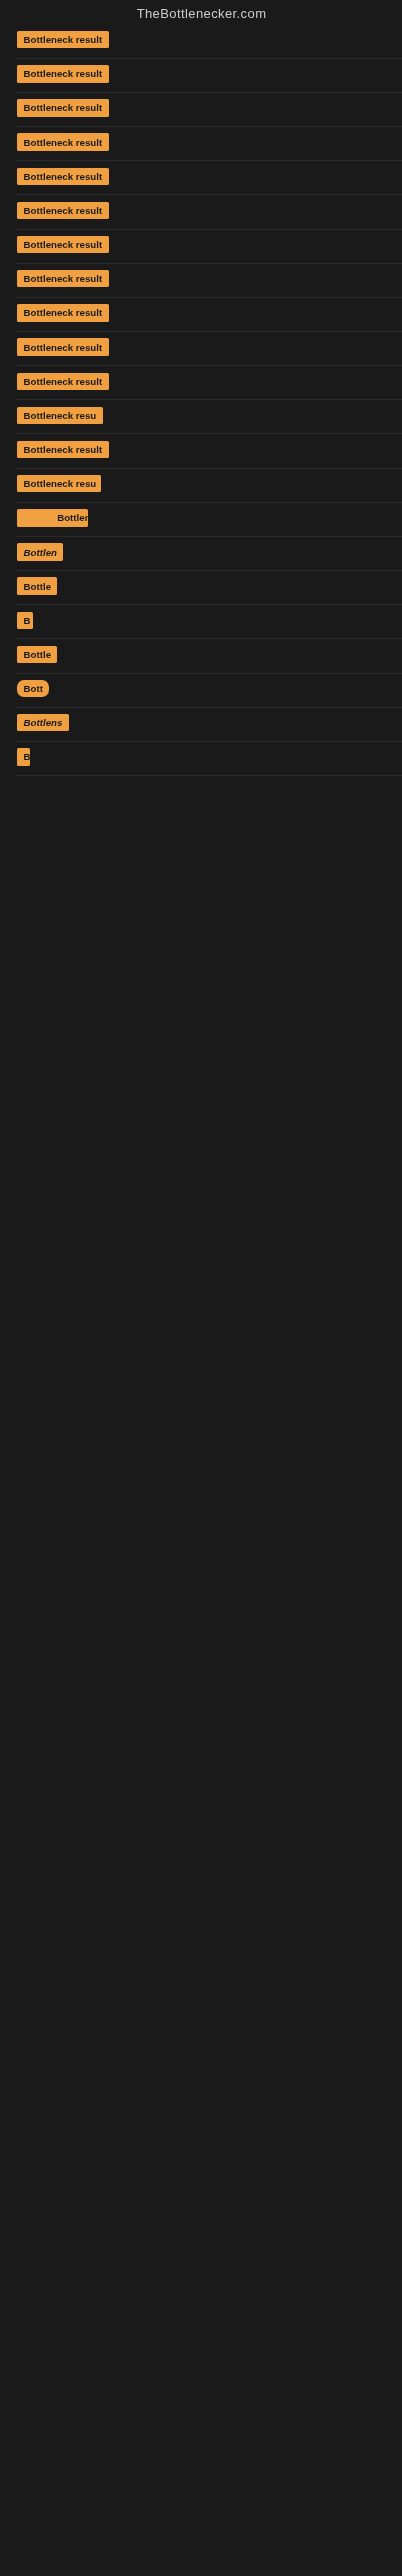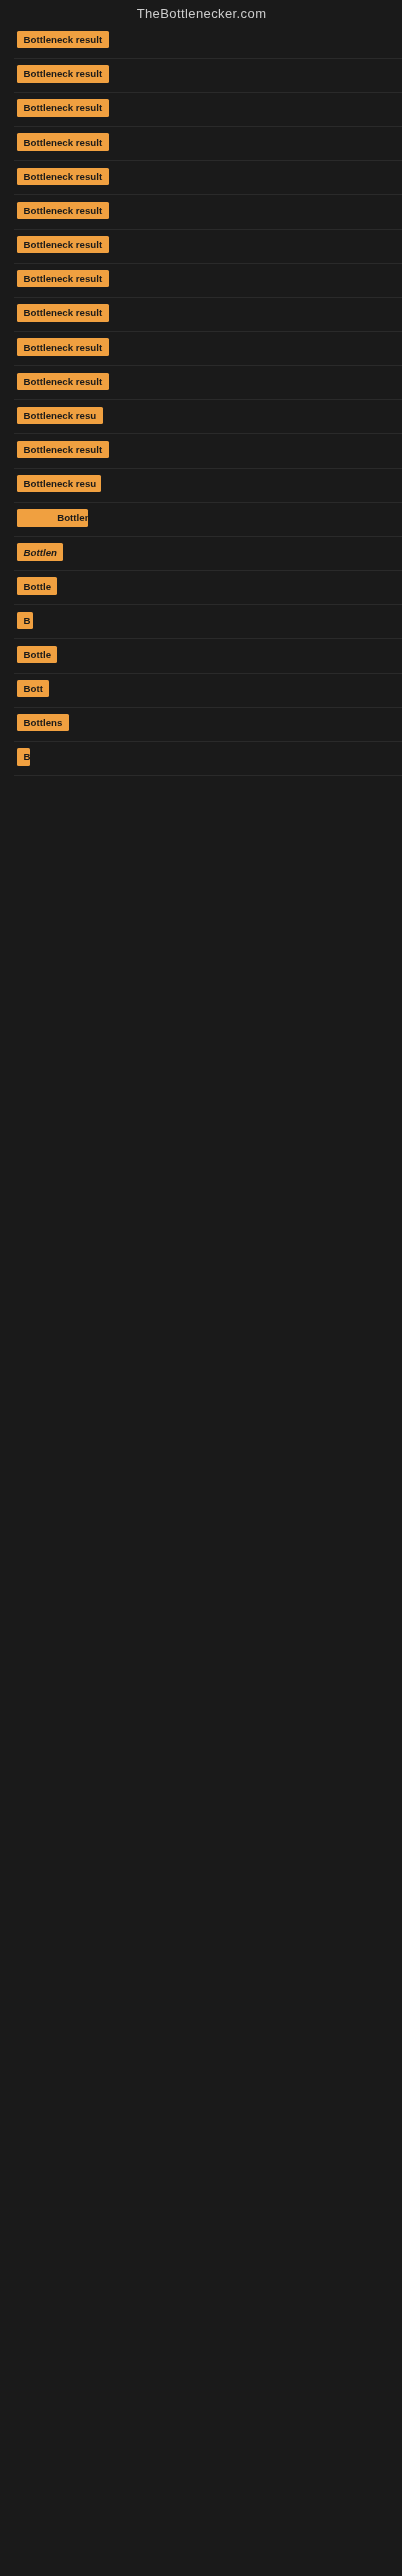--- a/index.html
+++ b/index.html
@@ -62,17 +62,17 @@
     <div class="item-block"><span class="bottleneck-badge" style="max-width: 97px;">Bottleneck result</span></div>
     <div class="item-block"><span class="bottleneck-badge" style="max-width: 97px;">Bottleneck result</span></div>
     <div class="item-block"><span class="bottleneck-badge" style="max-width: 87px;">Bottleneck resu</span></div>
     <div class="item-block"><span class="bottleneck-badge" style="max-width: 97px;">Bottleneck result</span></div>
     <div class="item-block"><span class="bottleneck-badge" style="max-width: 84px;">Bottleneck resu</span></div>
     <div class="item-block"><span class="bottleneck-badge" style="max-width: 71px; padding-left: 40px;">Bottleneck n</span></div>
     <div class="item-block"><span class="bottleneck-badge" style="max-width: 52px; font-style: italic;">Bottlen</span></div>
     <div class="item-block"><span class="bottleneck-badge" style="max-width: 43px;">Bottle</span></div>
     <div class="item-block"><span class="bottleneck-badge" style="max-width: 16px;">B</span></div>
     <div class="item-block"><span class="bottleneck-badge" style="max-width: 43px;">Bottle</span></div>
-    <div class="item-block"><span class="bottleneck-badge" style="max-width: 32px;">Bott</span></div>
-    <div class="item-block"><span class="bottleneck-badge" style="max-width: 53px;">Bottlens</span></div>
+    <div class="item-block"><span class="bottleneck-badge" style="max-width: 32px; border-radius: 7px;">Bott</span></div>
+    <div class="item-block"><span class="bottleneck-badge" style="max-width: 53px; font-style: italic;">Bottlens</span></div>
     <div class="item-block"><span class="bottleneck-badge" style="max-width: 13px;">B</span></div>
   </div>
 
 
 </body></html>

